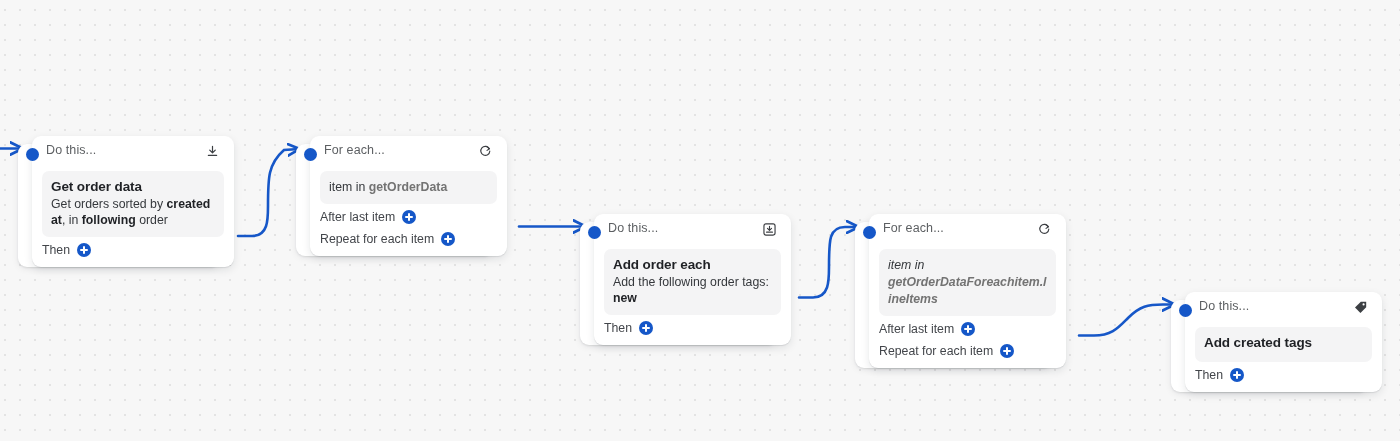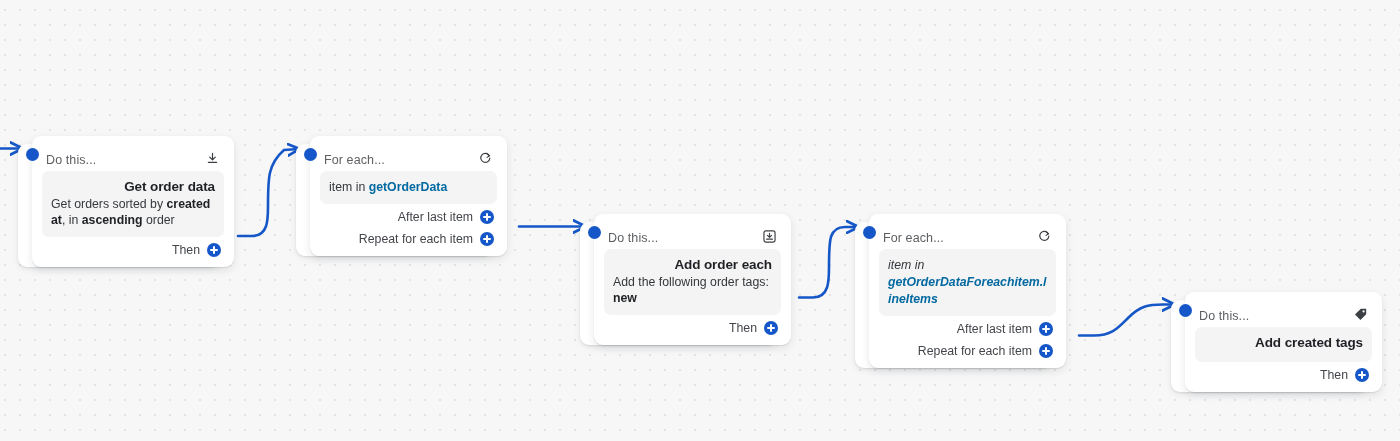--- a/index.html
+++ b/index.html
@@ -64,21 +64,21 @@
     background: #ffffff;
     border-radius: 9px;
     box-shadow: 0 1px 1px rgba(22,29,37,0.10), 0 3px 9px rgba(22,29,37,0.10);
     padding: 7px 10px 8px 10px;
     box-sizing: border-box;
   }
 
   
   .card-head {
     display: flex;
-    align-items: flex-end;
+    align-items: flex-start;
     justify-content: space-between;
     height: 24px;
     padding: 0 3px 0 4px;
   }
   .head-label {
     font-size: 12.5px;
     color: #5c5f62;
     letter-spacing: 0.1px;
     white-space: nowrap;
   }
@@ -100,44 +100,43 @@
     padding: 7px 9px 9px 9px;
     margin-top: 4px;
   }
   .body-title {
     font-size: 13.5px;
     font-weight: bold;
     color: #1f2125;
     line-height: 17px;
     margin-bottom: 2px;
     letter-spacing: -0.1px;
-    text-align: right;
   }
   .body-text {
     font-size: 12.3px;
     color: #35383c;
     line-height: 15.5px;
     word-wrap: break-word;
     overflow-wrap: break-word;
   }
   .body-text b { font-weight: bold; color: #1f2125; }
   .loop-line {
     font-size: 12.3px;
     color: #35383c;
     line-height: 17px;
     word-wrap: break-word;
     overflow-wrap: break-word;
   }
-  .loop-line b { font-weight: bold; color: #0369a1; }
+  .loop-line b { font-weight: bold; color: #737373; }
 
   
   .foot-row {
     display: flex;
     align-items: center;
-    justify-content: flex-end;
+    justify-content: flex-start;
     height: 19px;
     padding-right: 3px;
     margin-top: 3px;
     position: relative;
   }
   .foot-label {
     font-size: 12.3px;
     color: #42454a;
     white-space: nowrap;
   }
@@ -213,21 +212,21 @@
         <span class="head-icon">
           <svg width="15" height="15" viewBox="0 0 20 20">
             <path d="M10 3 L10 11.4 M6.3 8.1 L10 11.9 L13.7 8.1" fill="none" stroke="#3c3f43" stroke-width="1.6" stroke-linecap="round" stroke-linejoin="round"></path>
             <path d="M4.6 15.2 L15.4 15.2" fill="none" stroke="#3c3f43" stroke-width="1.8" stroke-linecap="round"></path>
           </svg>
         </span>
       </div>
 
       <div class="body-panel">
         <div class="body-title">Get order data</div>
-        <div class="body-text">Get orders sorted by <b>created at</b>, in <b>ascending</b> order</div>
+        <div class="body-text">Get orders sorted by <b>created at</b>, in <b>following</b> order</div>
       </div>
 
       <div class="foot-row">
         <span class="foot-label">Then</span>
         <span class="port-plus"></span>
       </div>
     </div>
   </div>
 
   <div class="node" style="left:310px; top:136px; width:197px;">

